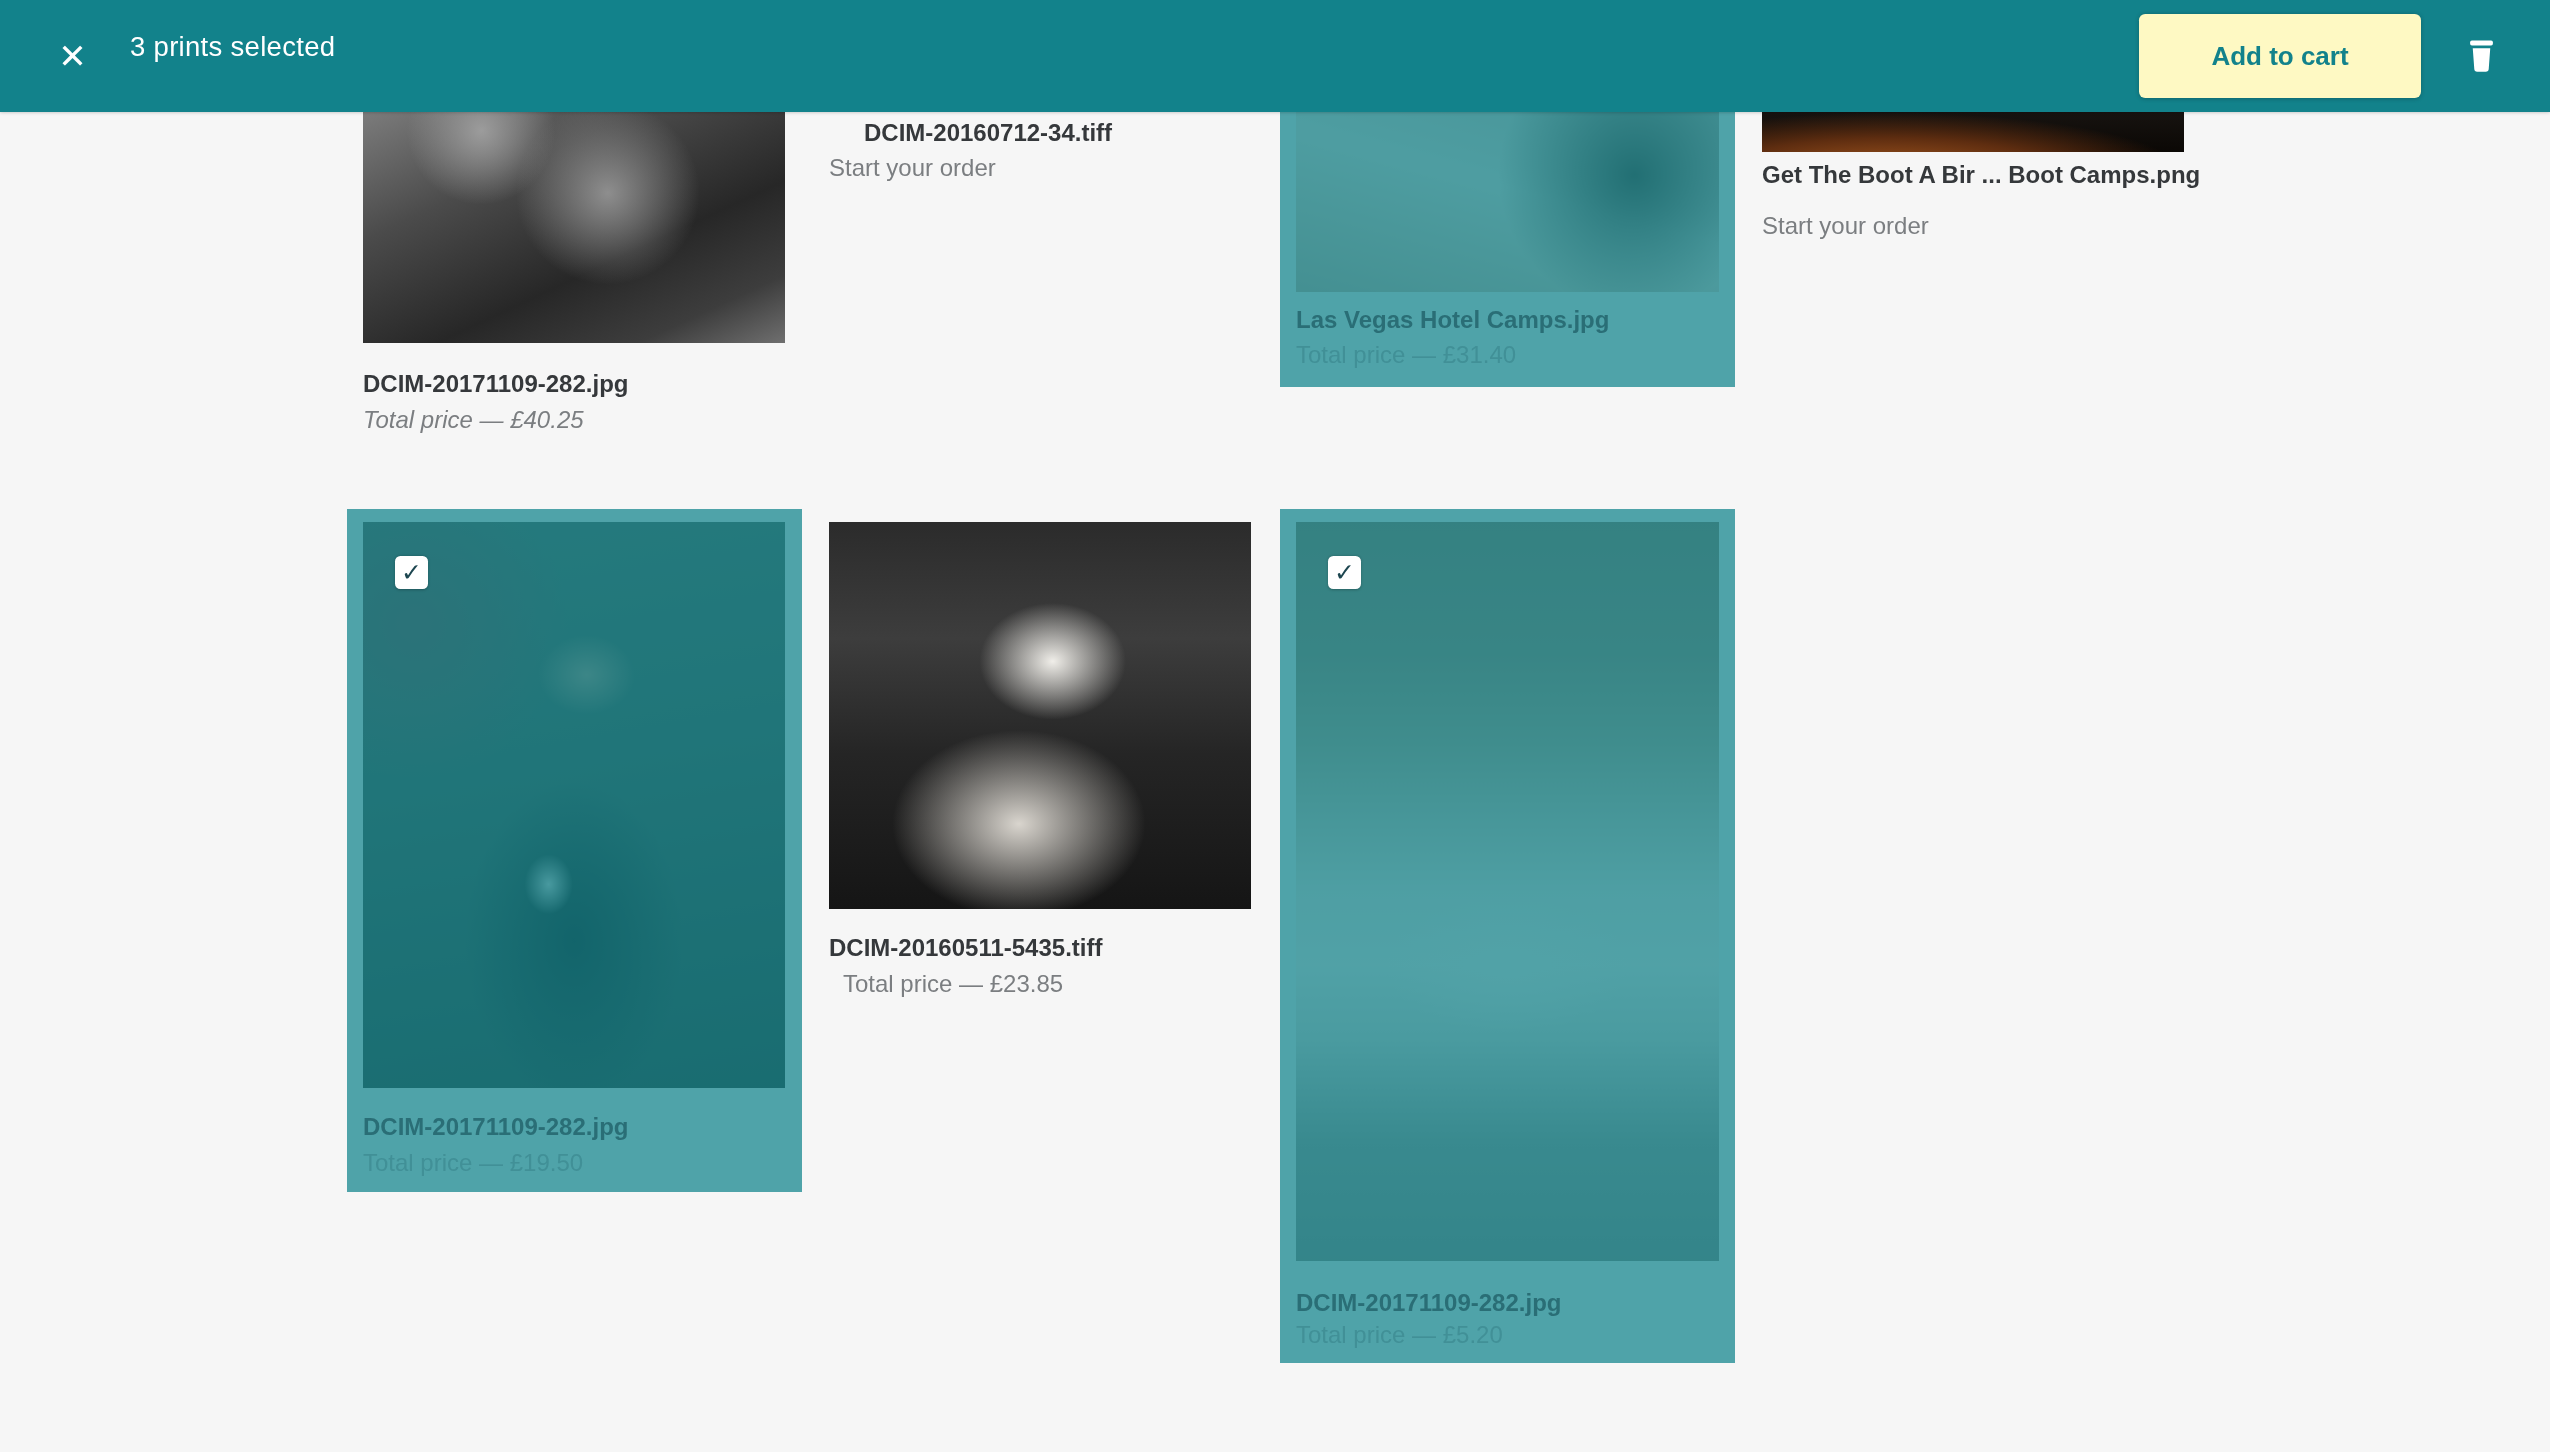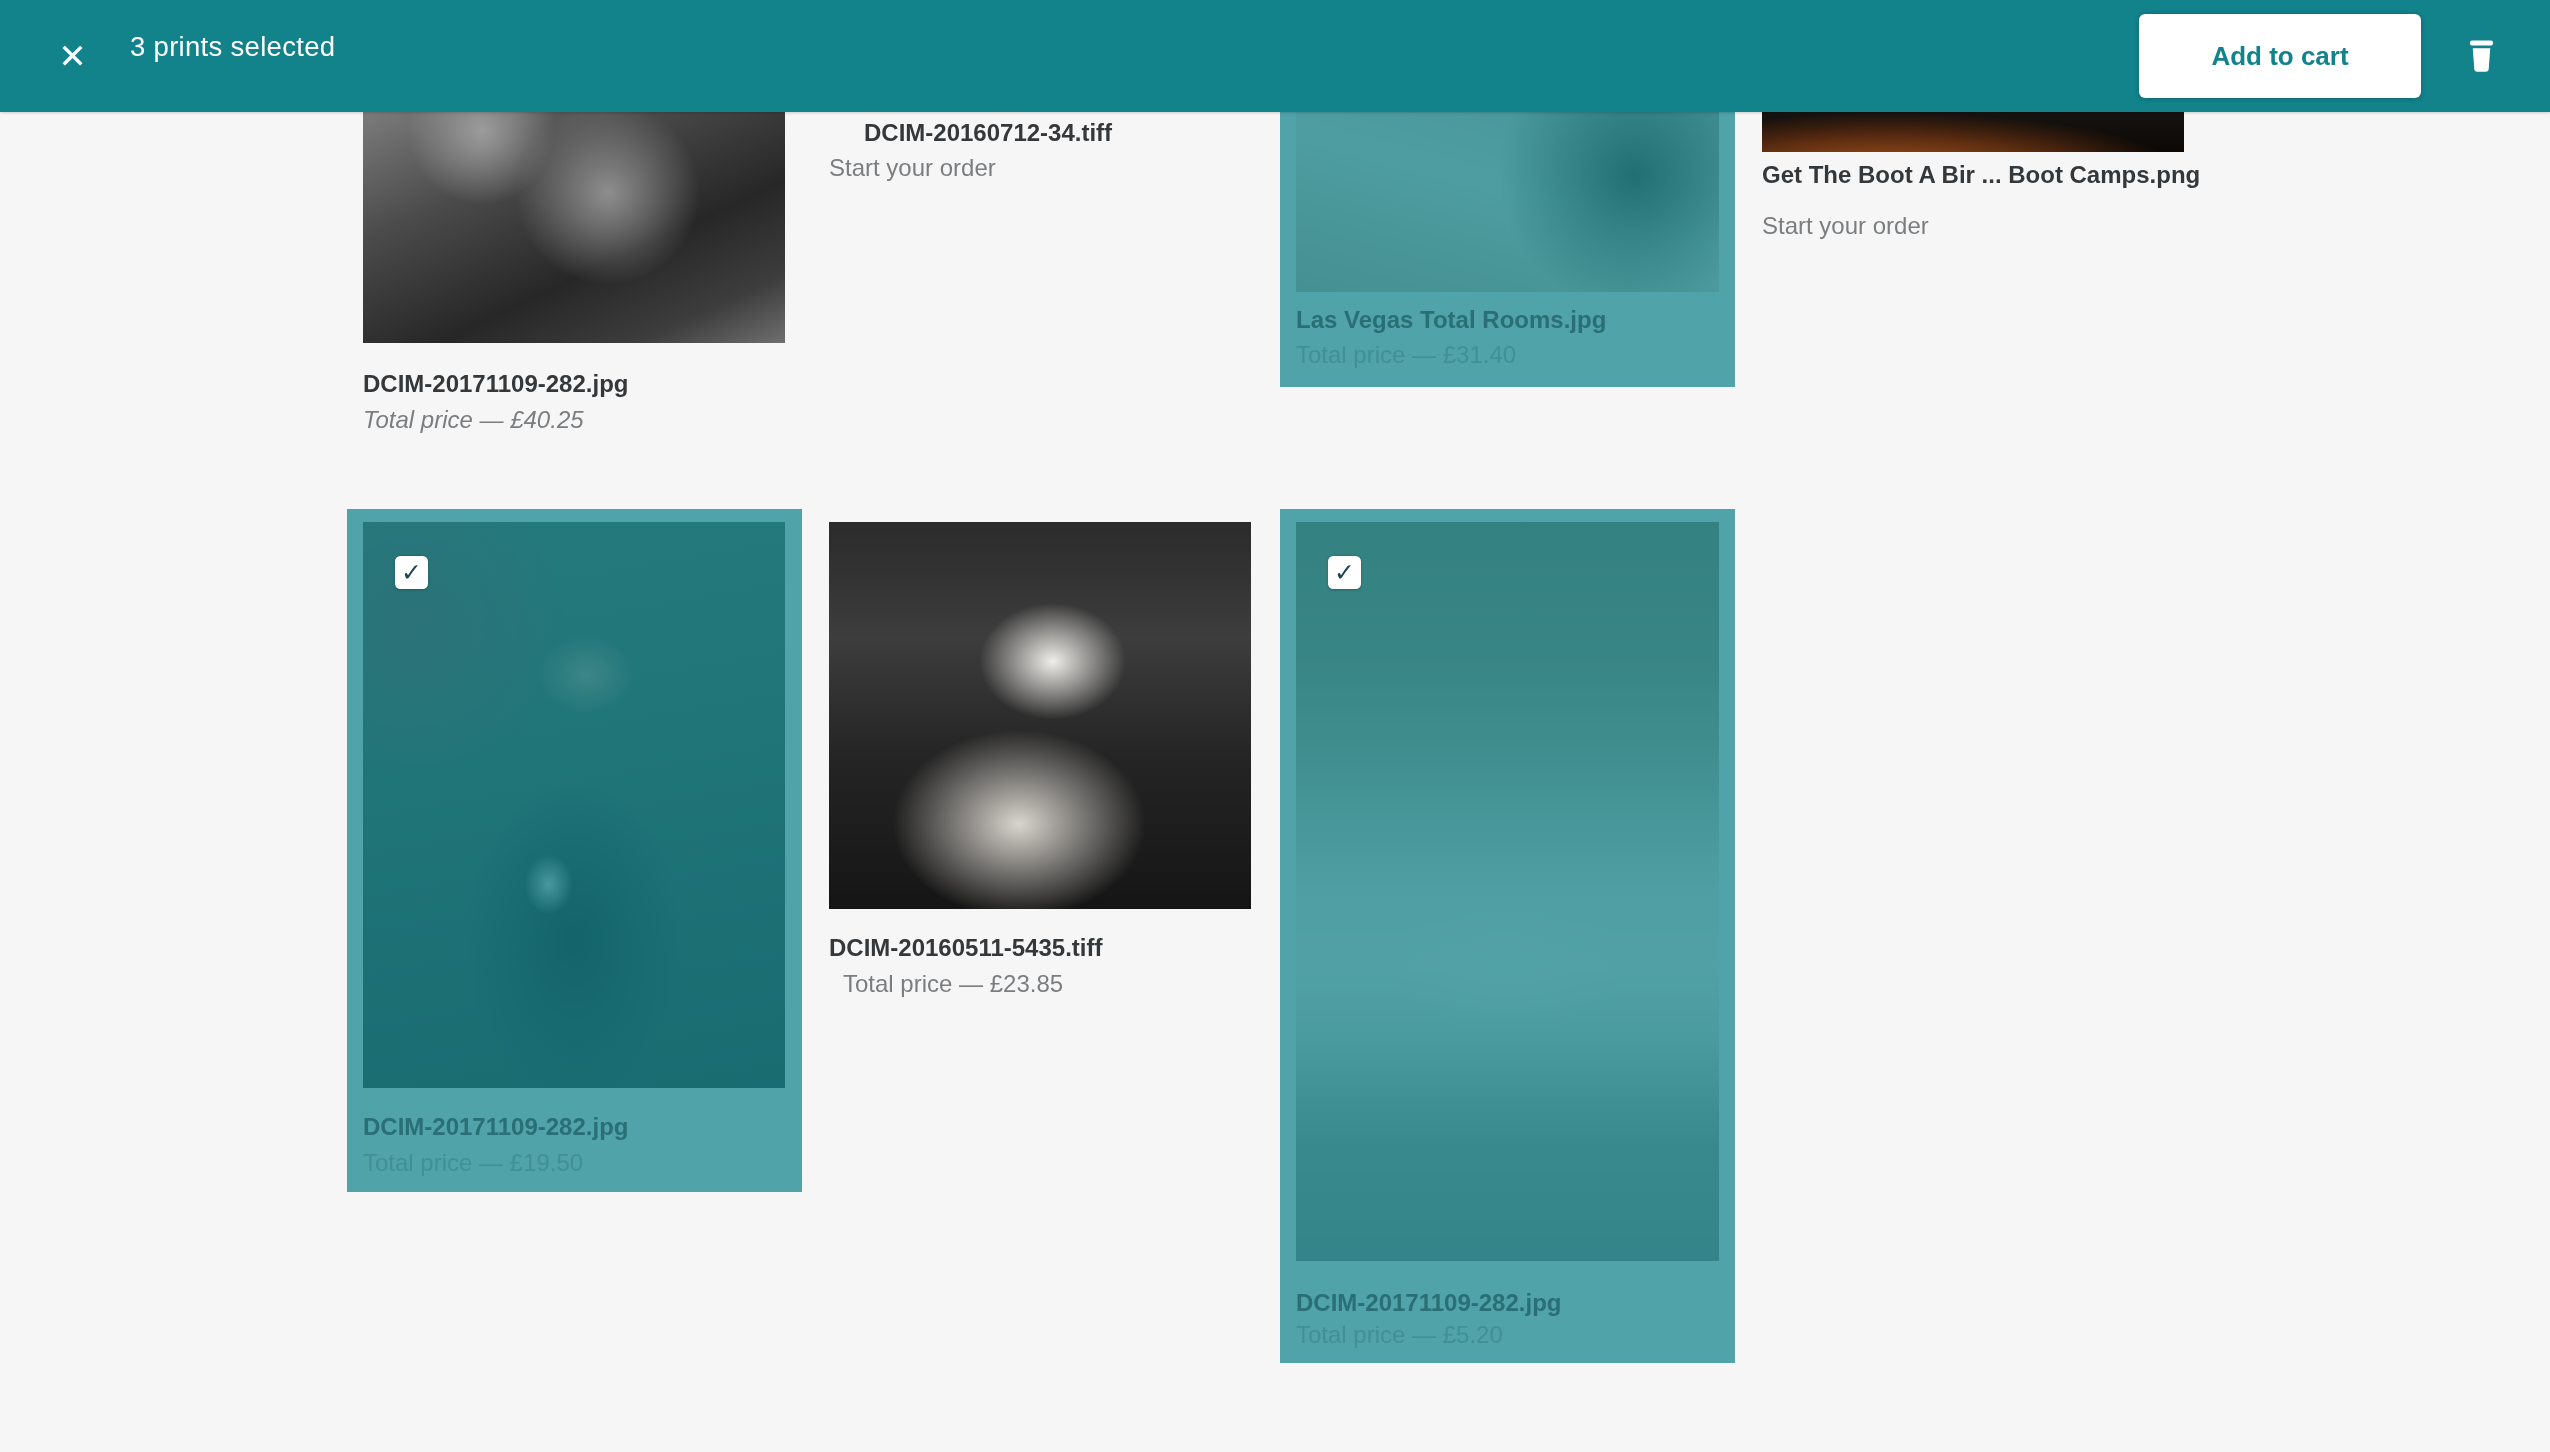--- a/index.html
+++ b/index.html
@@ -11,21 +11,21 @@
   body{font-family:"Liberation Sans","DejaVu Sans",sans-serif;background:#e9e9e9;}
   .page{position:relative;width:2550px;height:1452px;background:var(--page-bg);overflow:hidden;}
 
   
   .topbar{position:absolute;left:0;top:0;width:2550px;height:112px;background:var(--teal);
           box-shadow:0 0.9px 3.5px rgba(0,0,0,.25);z-index:50;display:flex;align-items:center;}
   .close-btn{position:absolute;left:46px;top:0;height:112px;width:53px;display:flex;align-items:center;justify-content:center;
              color:#fff;font-size:34px;font-weight:400;cursor:pointer;}
   .sel-text{position:absolute;left:130px;top:0;height:93px;display:flex;align-items:center;
             color:#fff;font-size:27.5px;font-weight:500;letter-spacing:0.3px;}
-  .cart-btn{position:absolute;left:2139px;top:14px;width:282px;height:84px;background:#ffffff;border:none;border-radius:6.2px;
+  .cart-btn{position:absolute;left:2139px;top:14px;width:282px;height:84px;background:#fef9c3;border:none;border-radius:6.2px;
             box-shadow:0 0.9px 4.4px rgba(0,0,0,.22);color:var(--teal);font-family:inherit;
             font-size:26px;font-weight:600;display:flex;align-items:center;justify-content:center;cursor:pointer;}
   .trash-btn{position:absolute;left:2456px;top:29px;width:50px;height:55px;display:flex;align-items:center;justify-content:center;cursor:pointer;}
 
   
   .card{position:absolute;box-sizing:border-box;}
   .card.selected{background:var(--card-teal);}
   .photo{position:absolute;overflow:hidden;}
   .photo.tinted::after{content:"";position:absolute;inset:0;background:var(--overlay);}
   .fname{position:absolute;font-size:24px;font-weight:700;color:var(--ink);line-height:30px;white-space:nowrap;}
@@ -103,21 +103,21 @@
 
   <div class="photo ph-r1c1 r1c1-img"></div>
   <div class="fname r1c1-name">DCIM-20171109-282.jpg</div>
   <div class="sub r1c1-sub">Total price — £40.25</div>
 
   <div class="fname r1c2-name">DCIM-20160712-34.tiff</div>
   <div class="sub r1c2-sub">Start your order</div>
 
   <div class="card selected on-teal r1c3-card"></div>
   <div class="photo tinted ph-r1c3 r1c3-img"></div>
-  <div class="fname on-teal r1c3-name" style="color:var(--teal-ink)">Las Vegas Total Rooms.jpg</div>
+  <div class="fname on-teal r1c3-name" style="color:var(--teal-ink)">Las Vegas Hotel Camps.jpg</div>
   <div class="sub r1c3-sub" style="color:var(--teal-muted)">Total price — £31.40</div>
 
   <div class="photo ph-r1c4 r1c4-img"></div>
   <div class="fname r1c4-name">Get The Boot A Bir ... Boot Camps.png</div>
   <div class="sub r1c4-sub">Start your order</div>
 
   <div class="card selected r2c1-card"></div>
   <div class="photo tinted ph-r2c1 r2c1-img"></div>
   <div class="checkbox r2c1-check">
     <span>✓</span>

